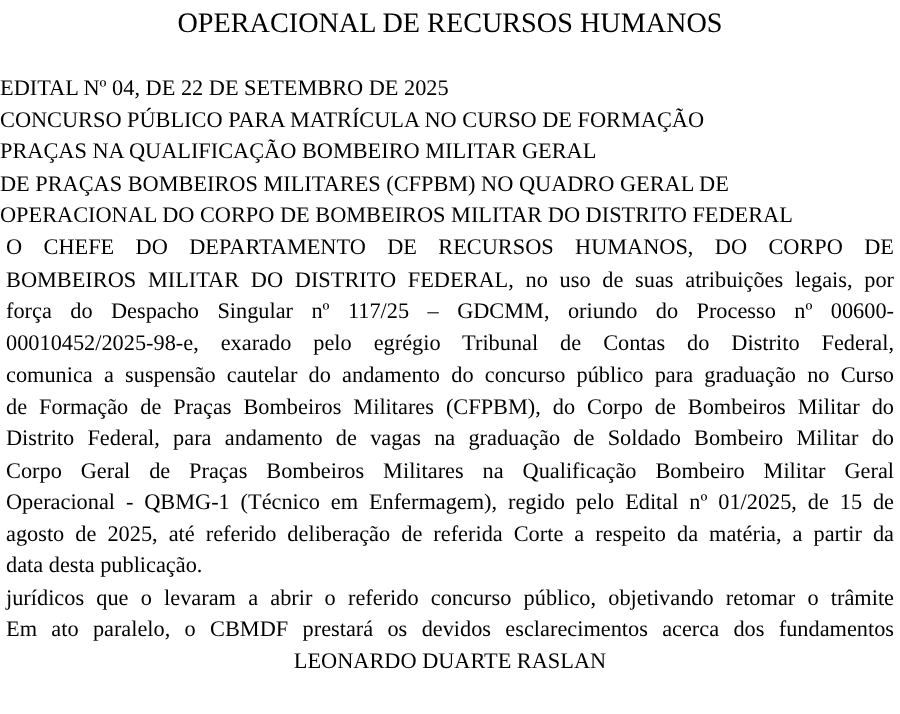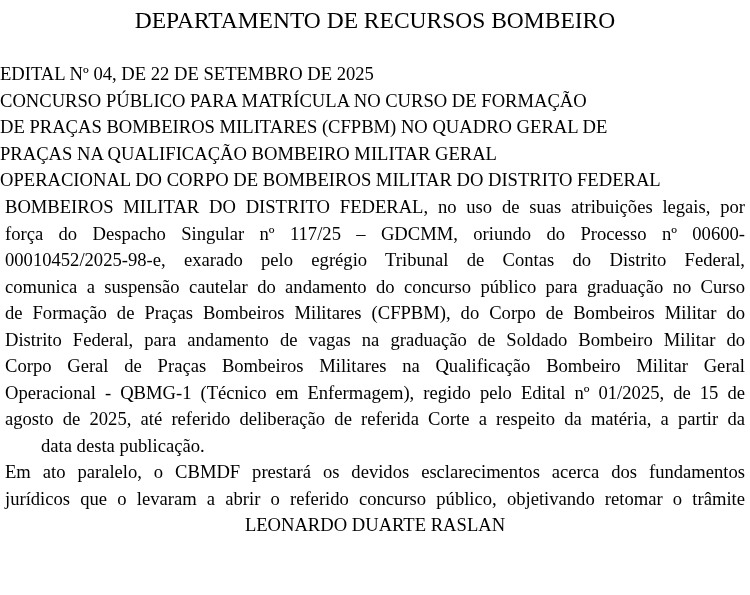--- a/index.html
+++ b/index.html
@@ -56,21 +56,20 @@
   .jline {
     display: block;
     text-align: justify;
     text-align-last: justify;
     white-space: nowrap;
     height: 26.5px;
     overflow: visible;
   }
   .jline.last {
     text-align-last: left;
-    margin-left: 36px;
   }
   .jline.center {
     text-align: center;
     text-align-last: center;
   }
   .jline-inner {
     display: block;
     width: 100%;
     white-space: normal;
     text-align: justify;
@@ -82,32 +81,35 @@
   .jline.center .jline-inner {
     text-align: left;
     text-align-last: center;
   }
 </style>
 </head>
 <body>
 
 <div class="page">
 
-  <div class="dept-title">DEPARTAMENTO DE RECURSOS BOMBEIRO</div>
+  <div class="dept-title">OPERACIONAL DE RECURSOS HUMANOS</div>
 
   <div class="header-block">
     <span class="hline">EDITAL Nº 04, DE 22 DE SETEMBRO DE 2025</span>
     <span class="hline">CONCURSO PÚBLICO PARA MATRÍCULA NO CURSO DE FORMAÇÃO</span>
+    <span class="hline">PRAÇAS NA QUALIFICAÇÃO BOMBEIRO MILITAR GERAL</span>
     <span class="hline">DE PRAÇAS BOMBEIROS MILITARES (CFPBM) NO QUADRO GERAL DE</span>
-    <span class="hline">PRAÇAS NA QUALIFICAÇÃO BOMBEIRO MILITAR GERAL</span>
     <span class="hline">OPERACIONAL DO CORPO DE BOMBEIROS MILITAR DO DISTRITO FEDERAL</span>
   </div>
 
   <div class="body-block">
     <div>
+      <div class="jline">
+          <span class="jline-inner">O CHEFE DO DEPARTAMENTO DE RECURSOS HUMANOS, DO CORPO DE</span>
+        </div>
       <div class="jline">
           <span class="jline-inner">BOMBEIROS MILITAR DO DISTRITO FEDERAL, no uso de suas atribuições legais, por</span>
         </div>
       <div class="jline">
           <span class="jline-inner">força do Despacho Singular nº 117/25 – GDCMM, oriundo do Processo nº 00600-</span>
         </div>
       <div class="jline">
           <span class="jline-inner">00010452/2025-98-e, exarado pelo egrégio Tribunal de Contas do Distrito Federal,</span>
         </div>
       <div class="jline">
@@ -127,24 +129,24 @@
         </div>
       <div class="jline">
           <span class="jline-inner">agosto de 2025, até referido deliberação de referida Corte a respeito da matéria, a partir da</span>
         </div>
       <div class="jline last">
           <span class="jline-inner">data desta publicação.</span>
         </div>
     </div>
     <div>
       <div class="jline">
-          <span class="jline-inner">Em ato paralelo, o CBMDF prestará os devidos esclarecimentos acerca dos fundamentos</span>
+          <span class="jline-inner">jurídicos que o levaram a abrir o referido concurso público, objetivando retomar o trâmite</span>
         </div>
       <div class="jline">
-          <span class="jline-inner">jurídicos que o levaram a abrir o referido concurso público, objetivando retomar o trâmite</span>
+          <span class="jline-inner">Em ato paralelo, o CBMDF prestará os devidos esclarecimentos acerca dos fundamentos</span>
         </div>
     </div>
     <div class="jline center">
         <span class="jline-inner">LEONARDO DUARTE RASLAN</span>
       </div>
   </div>
 
 </div>
 
 </body></html>

